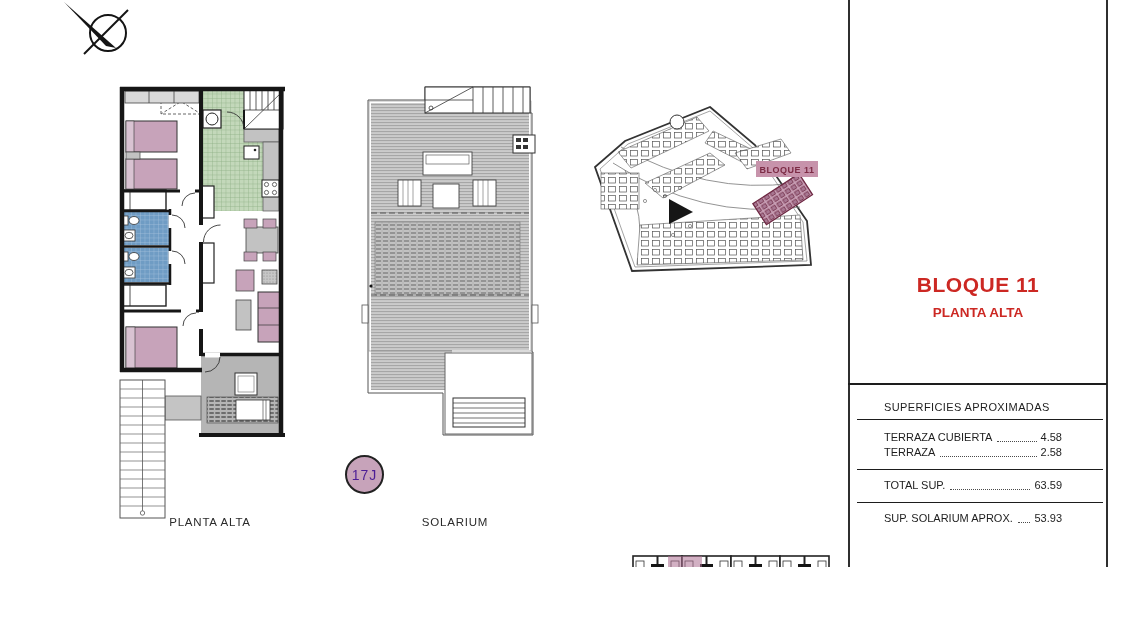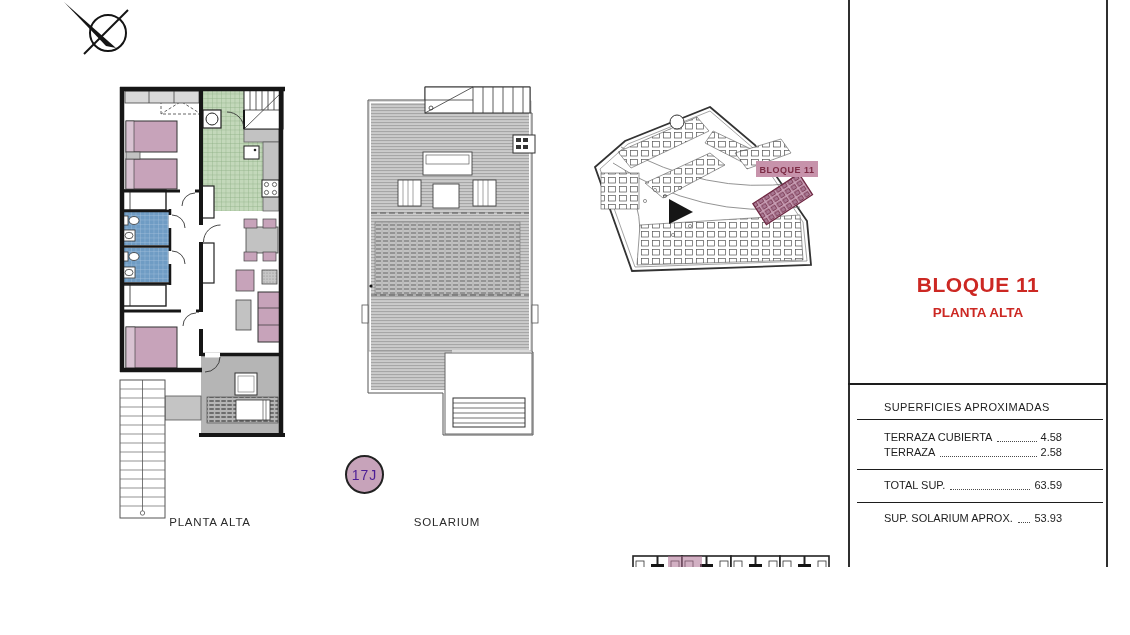--- a/index.html
+++ b/index.html
@@ -306,21 +306,21 @@
       </g>
     </defs>
     <use href="#unitMod" x="3" y="4"></use>
     <use href="#unitMod" x="52" y="4"></use>
     <use href="#unitMod" x="101" y="4"></use>
     <use href="#unitMod" x="150" y="4"></use>
     <rect x="38" y="4" width="34" height="58" fill="#ad6f92" opacity="0.55"></rect>
   </svg>
 
   <div class="plan-label" style="left:130px;top:516px;width:160px">PLANTA ALTA</div>
-  <div class="plan-label" style="left:367px;top:516px;width:160px">SOLARIUM</div>
+  <div class="plan-label" style="left:375px;top:516px;width:160px">SOLARIUM</div>
 
   <div class="unit-badge">17J</div>
 
   <div class="block-title">BLOQUE 11</div>
   <div class="block-sub">
     <div>PLANTA ALTA</div>
   </div>
 
   <div class="area-table">
     <div class="tbl-inner">

